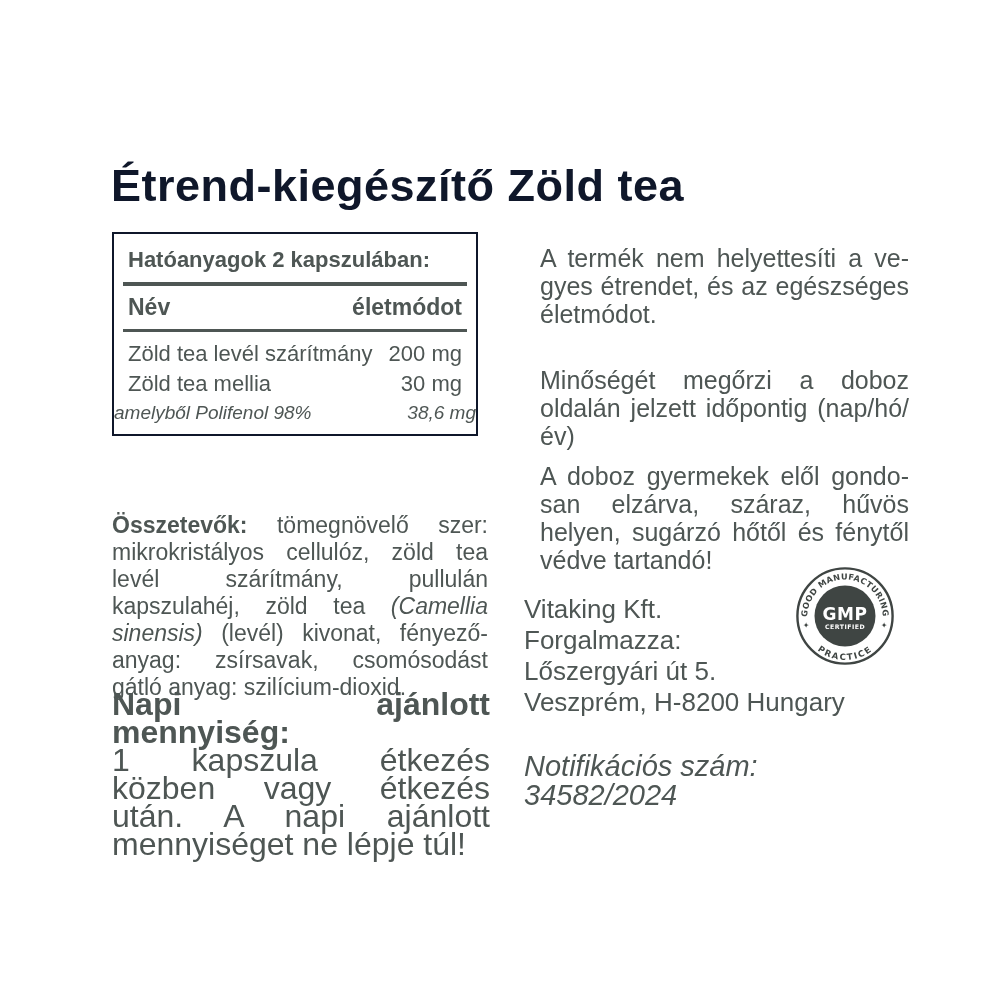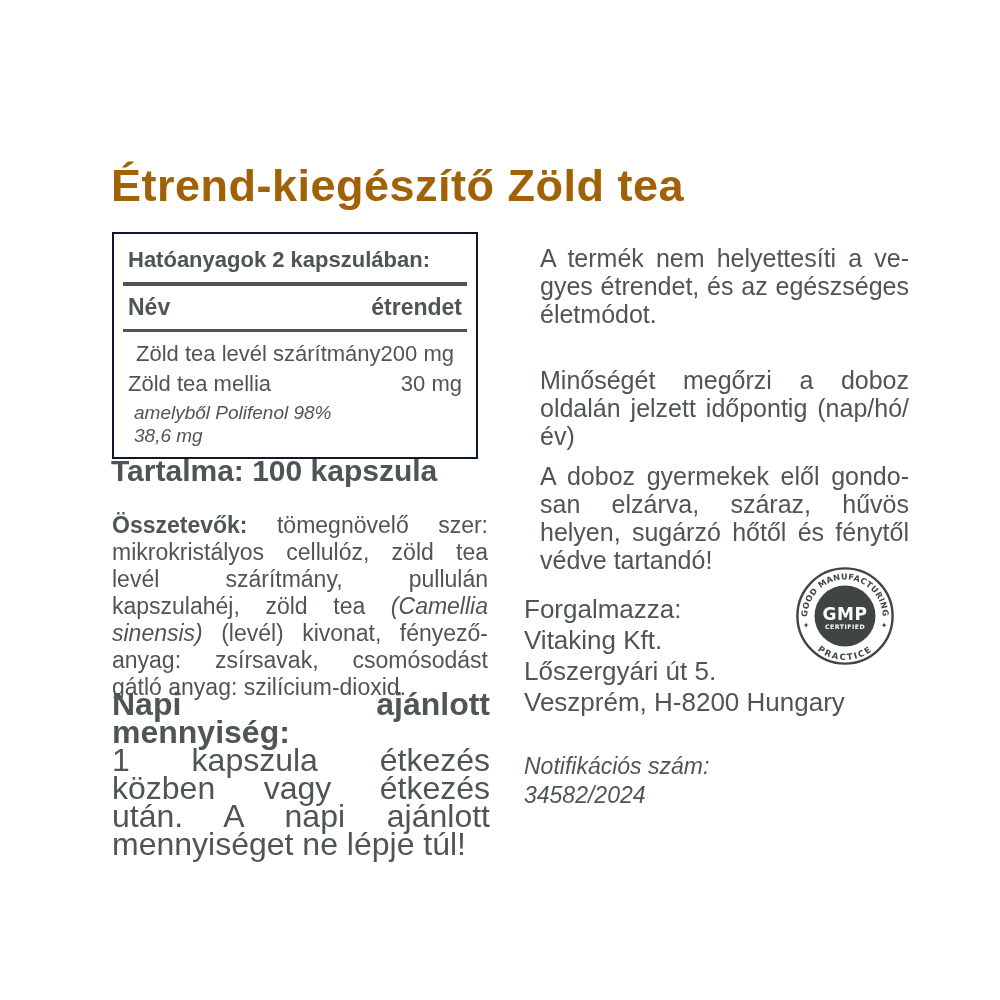--- a/index.html
+++ b/index.html
@@ -3,48 +3,48 @@
 <meta charset="utf-8">
 <style>
   html,body{margin:0;padding:0;background:#ffffff;}
   .canvas{
     position:relative;width:1000px;height:1000px;background:#ffffff;
     color:#4e5654;font-family:"Liberation Sans",sans-serif;overflow:hidden;
     -webkit-font-smoothing:antialiased;
   }
   .title{
     position:absolute;left:111px;top:160px;margin:0;
-    font-size:45px;font-weight:bold;color:#a16207;letter-spacing:.5px;white-space:nowrap;
+    font-size:45px;font-weight:bold;color:#0f172a;letter-spacing:.5px;white-space:nowrap;
   }
   
   .facts{
     position:absolute;left:112px;top:232px;width:366px;
     border:2px solid #0f172a;box-sizing:border-box;background:#fff;
   }
   .facts-header{font-weight:bold;font-size:22px;line-height:27px;padding:12px 14px 9px;}
   .rule{margin:0 9px;}
   .rule-thick{border-top:4px solid #4e5654;}
   .rule-mid{border-top:3px solid #4e5654;}
   .cols{display:flex;justify-content:space-between;font-weight:bold;font-size:23px;line-height:29px;padding:7px 14px;}
   .frow{display:flex;justify-content:space-between;font-size:22px;line-height:28px;padding:1px 14px;white-space:nowrap;}
-  .frow.first{padding-top:8px;justify-content:center;}
-  .frow.sub{font-style:italic;font-size:19px;line-height:23px;padding:2px 20px 10px;flex-direction:column;}
+  .frow.first{padding-top:8px;}
+  .frow.sub{font-style:italic;font-size:19px;line-height:23px;padding:2px 0 10px;}
   
   .tartalma{position:absolute;left:111px;top:454px;font-size:30px;font-weight:bold;white-space:nowrap;}
   .ingredients{position:absolute;left:112px;top:512px;width:376px;margin:0;
     font-size:23px;line-height:27px;text-align:justify;}
   .napi{position:absolute;left:112px;top:690px;width:378px;font-size:32px;line-height:28px;text-align:justify;}
   .napi-label{font-weight:bold;display:block;}
   
   .rpara{position:absolute;left:524px;width:369px;margin:16px;font-size:25px;line-height:28px;text-align:justify;}
   .p1{top:228px;}
   .p2{top:350px;}
   .p3{top:446px;}
   .distributor{position:absolute;left:524px;top:594px;font-size:26px;line-height:31px;}
-  .notif{position:absolute;left:524px;top:752px;font-size:23px;line-height:29px;font-style:italic;}
+  .notif{position:absolute;left:524px;top:752px;font-size:29px;line-height:29px;font-style:italic;}
   
   .badge{position:absolute;left:795px;top:566px;width:100px;height:100px;}
   .badge text{font-family:"DejaVu Sans","Liberation Sans",sans-serif;}
   .arc-text{font-size:8.2px;font-weight:bold;fill:#3f4543;letter-spacing:.4px;}
   .arc-bottom{font-size:8.6px;font-weight:bold;fill:#3f4543;letter-spacing:1.6px;}
   .gmp-center{font-size:17px;font-weight:bold;fill:#ffffff;text-anchor:middle;letter-spacing:.5px;}
   .gmp-sub{font-size:6.2px;font-weight:bold;fill:#ffffff;text-anchor:middle;letter-spacing:.5px;}
   .gmp-star{font-size:8px;fill:#3f4543;text-anchor:middle;}
 </style>
 </head>
@@ -52,53 +52,52 @@
 
 <div class="canvas">
 
   <h1 class="title">Étrend-kiegészítő Zöld tea</h1>
 
   <div class="facts">
     <div class="facts-header">Hatóanyagok 2 kapszulában:</div>
     <div class="rule rule-thick"></div>
     <div class="cols">
       <span>Név</span>
-      <span>étrendet</span>
+      <span>életmódot</span>
     </div>
     <div class="rule rule-mid"></div>
     <div class="frow first">
       <span>Zöld tea levél szárítmány</span>
       <span>200 mg</span>
     </div>
     <div class="frow">
       <span>Zöld tea mellia</span>
       <span>30 mg</span>
     </div>
     <div class="frow sub">
       <span>amelyből Polifenol 98%</span>
       <span>38,6 mg</span>
     </div>
   </div>
 
-  <div class="tartalma">Tartalma: 100 kapszula</div>
 
   <p class="ingredients"><b>Összetevők:</b><span> tömegnövelő szer: mikro­kristályos cellulóz, zöld tea levél szárít­mány, pullulán kapszulahéj, zöld tea </span><i>(Ca­mellia sinensis)</i><span> (levél) kivonat, fényező­anyag: zsírsavak, csomósodást gátló anyag: szilícium-dioxid.</span></p>
 
   <div class="napi">
     <span class="napi-label">Napi ajánlott mennyiség:</span>
     <span>1 kapszula étkezés közben vagy ét­kezés után. A napi ajánlott mennyisé­get ne lépje túl!</span>
   </div>
 
   <p class="rpara p1">A termék nem helyettesíti a ve­gyes étrendet, és az egészséges életmódot.</p>
   <p class="rpara p2">Minőségét megőrzi a doboz olda­lán jelzett időpontig (nap/hó/év)</p>
   <p class="rpara p3">A doboz gyermekek elől gondo­san elzárva, száraz, hűvös helyen, sugárzó hőtől és fénytől védve tartandó!</p>
 
   <div class="distributor">
+    <div>Vitaking Kft.</div>
     <div>Forgalmazza:</div>
-    <div>Vitaking Kft.</div>
     <div>Lőszergyári út 5.</div>
     <div>Veszprém, H-8200 Hungary</div>
   </div>
 
   <svg class="badge" viewBox="0 0 100 100" aria-hidden="true">
     <defs>
       <path id="arcTop" d="M 12.5 55 A 37.7 37.7 0 1 1 87.5 55"></path>
       <path id="arcBot" d="M 6 50 A 44 44 0 0 0 94 50"></path>
     </defs>
     <circle cx="50" cy="50" r="47.6" fill="#ffffff" stroke="#3f4543" stroke-width="2.4"></circle>

